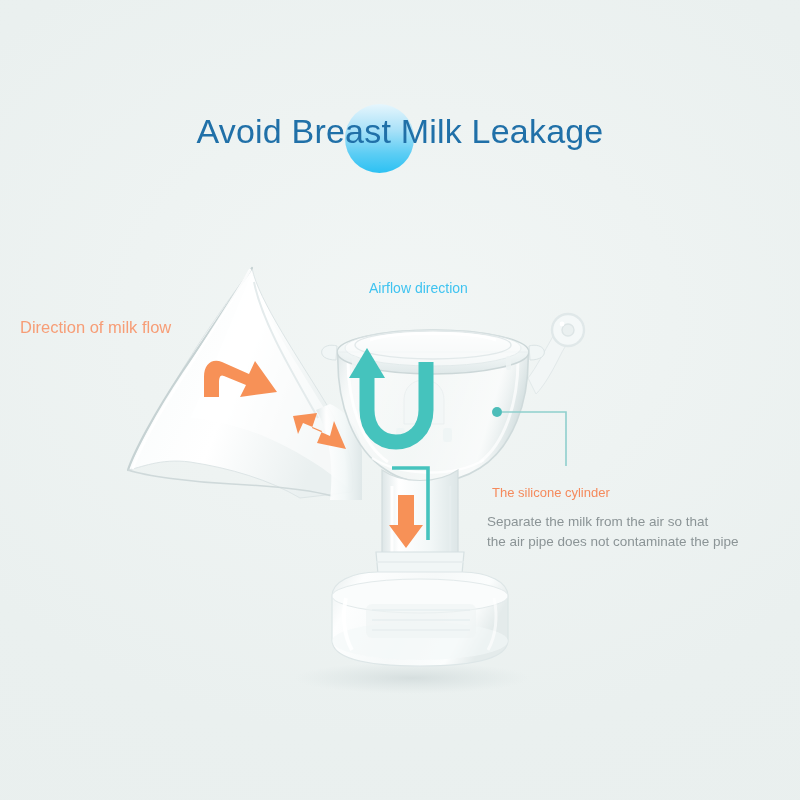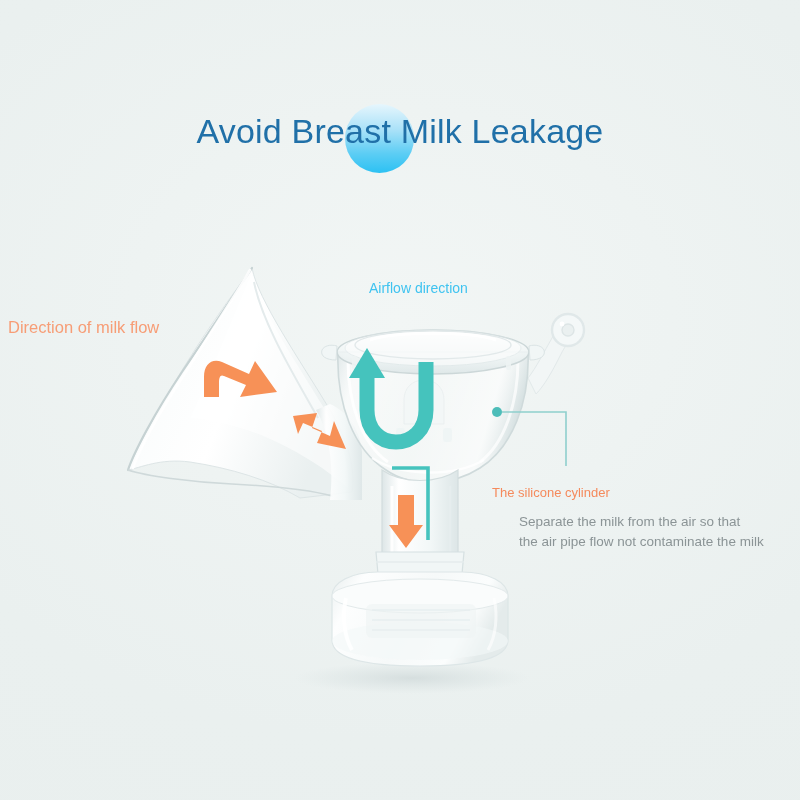--- a/index.html
+++ b/index.html
@@ -63,21 +63,21 @@
     pointer-events: none;
   }
 
   
   .label {
     position: absolute;
     white-space: nowrap;
     font-weight: 400;
   }
   #label-milk {
-    left: 8px;
+    left: 20px;
     top: 318px;
     font-size: 16.5px;
     color: #f79d76;
   }
   #label-airflow {
     left: 369px;
     top: 280px;
     font-size: 14px;
     color: #3fc3f0;
   }
@@ -89,21 +89,21 @@
   }
   #cyl-desc {
     position: absolute;
     left: 487px;
     top: 512px;
     width: 300px;
     font-size: 13.5px;
     line-height: 20px;
     color: #8b9496;
   }
-  #cyl-desc div { white-space: nowrap; margin-left: 32px; }
+  #cyl-desc div { white-space: nowrap; }
 </style>
 </head>
 <body>
 
 <div id="stage">
 
   <svg id="product" viewBox="0 0 800 800">
     <defs>
       <linearGradient id="funnelGrad" x1="0" y1="0" x2="1" y2="0.4">
         <stop offset="0%" stop-color="#e3eaea"></stop>
@@ -312,16 +312,16 @@
   </div>
 
   <div class="label" id="label-milk">Direction of milk flow</div>
 
   <div class="label" id="label-airflow">Airflow direction</div>
 
   <div class="label" id="label-cylinder">The silicone cylinder</div>
 
   <div id="cyl-desc">
     <div>Separate the milk from the air so that</div>
-    <div>the air pipe flow not contaminate the milk</div>
+    <div>the air pipe does not contaminate the pipe</div>
   </div>
 
 </div>
 
 </body></html>

